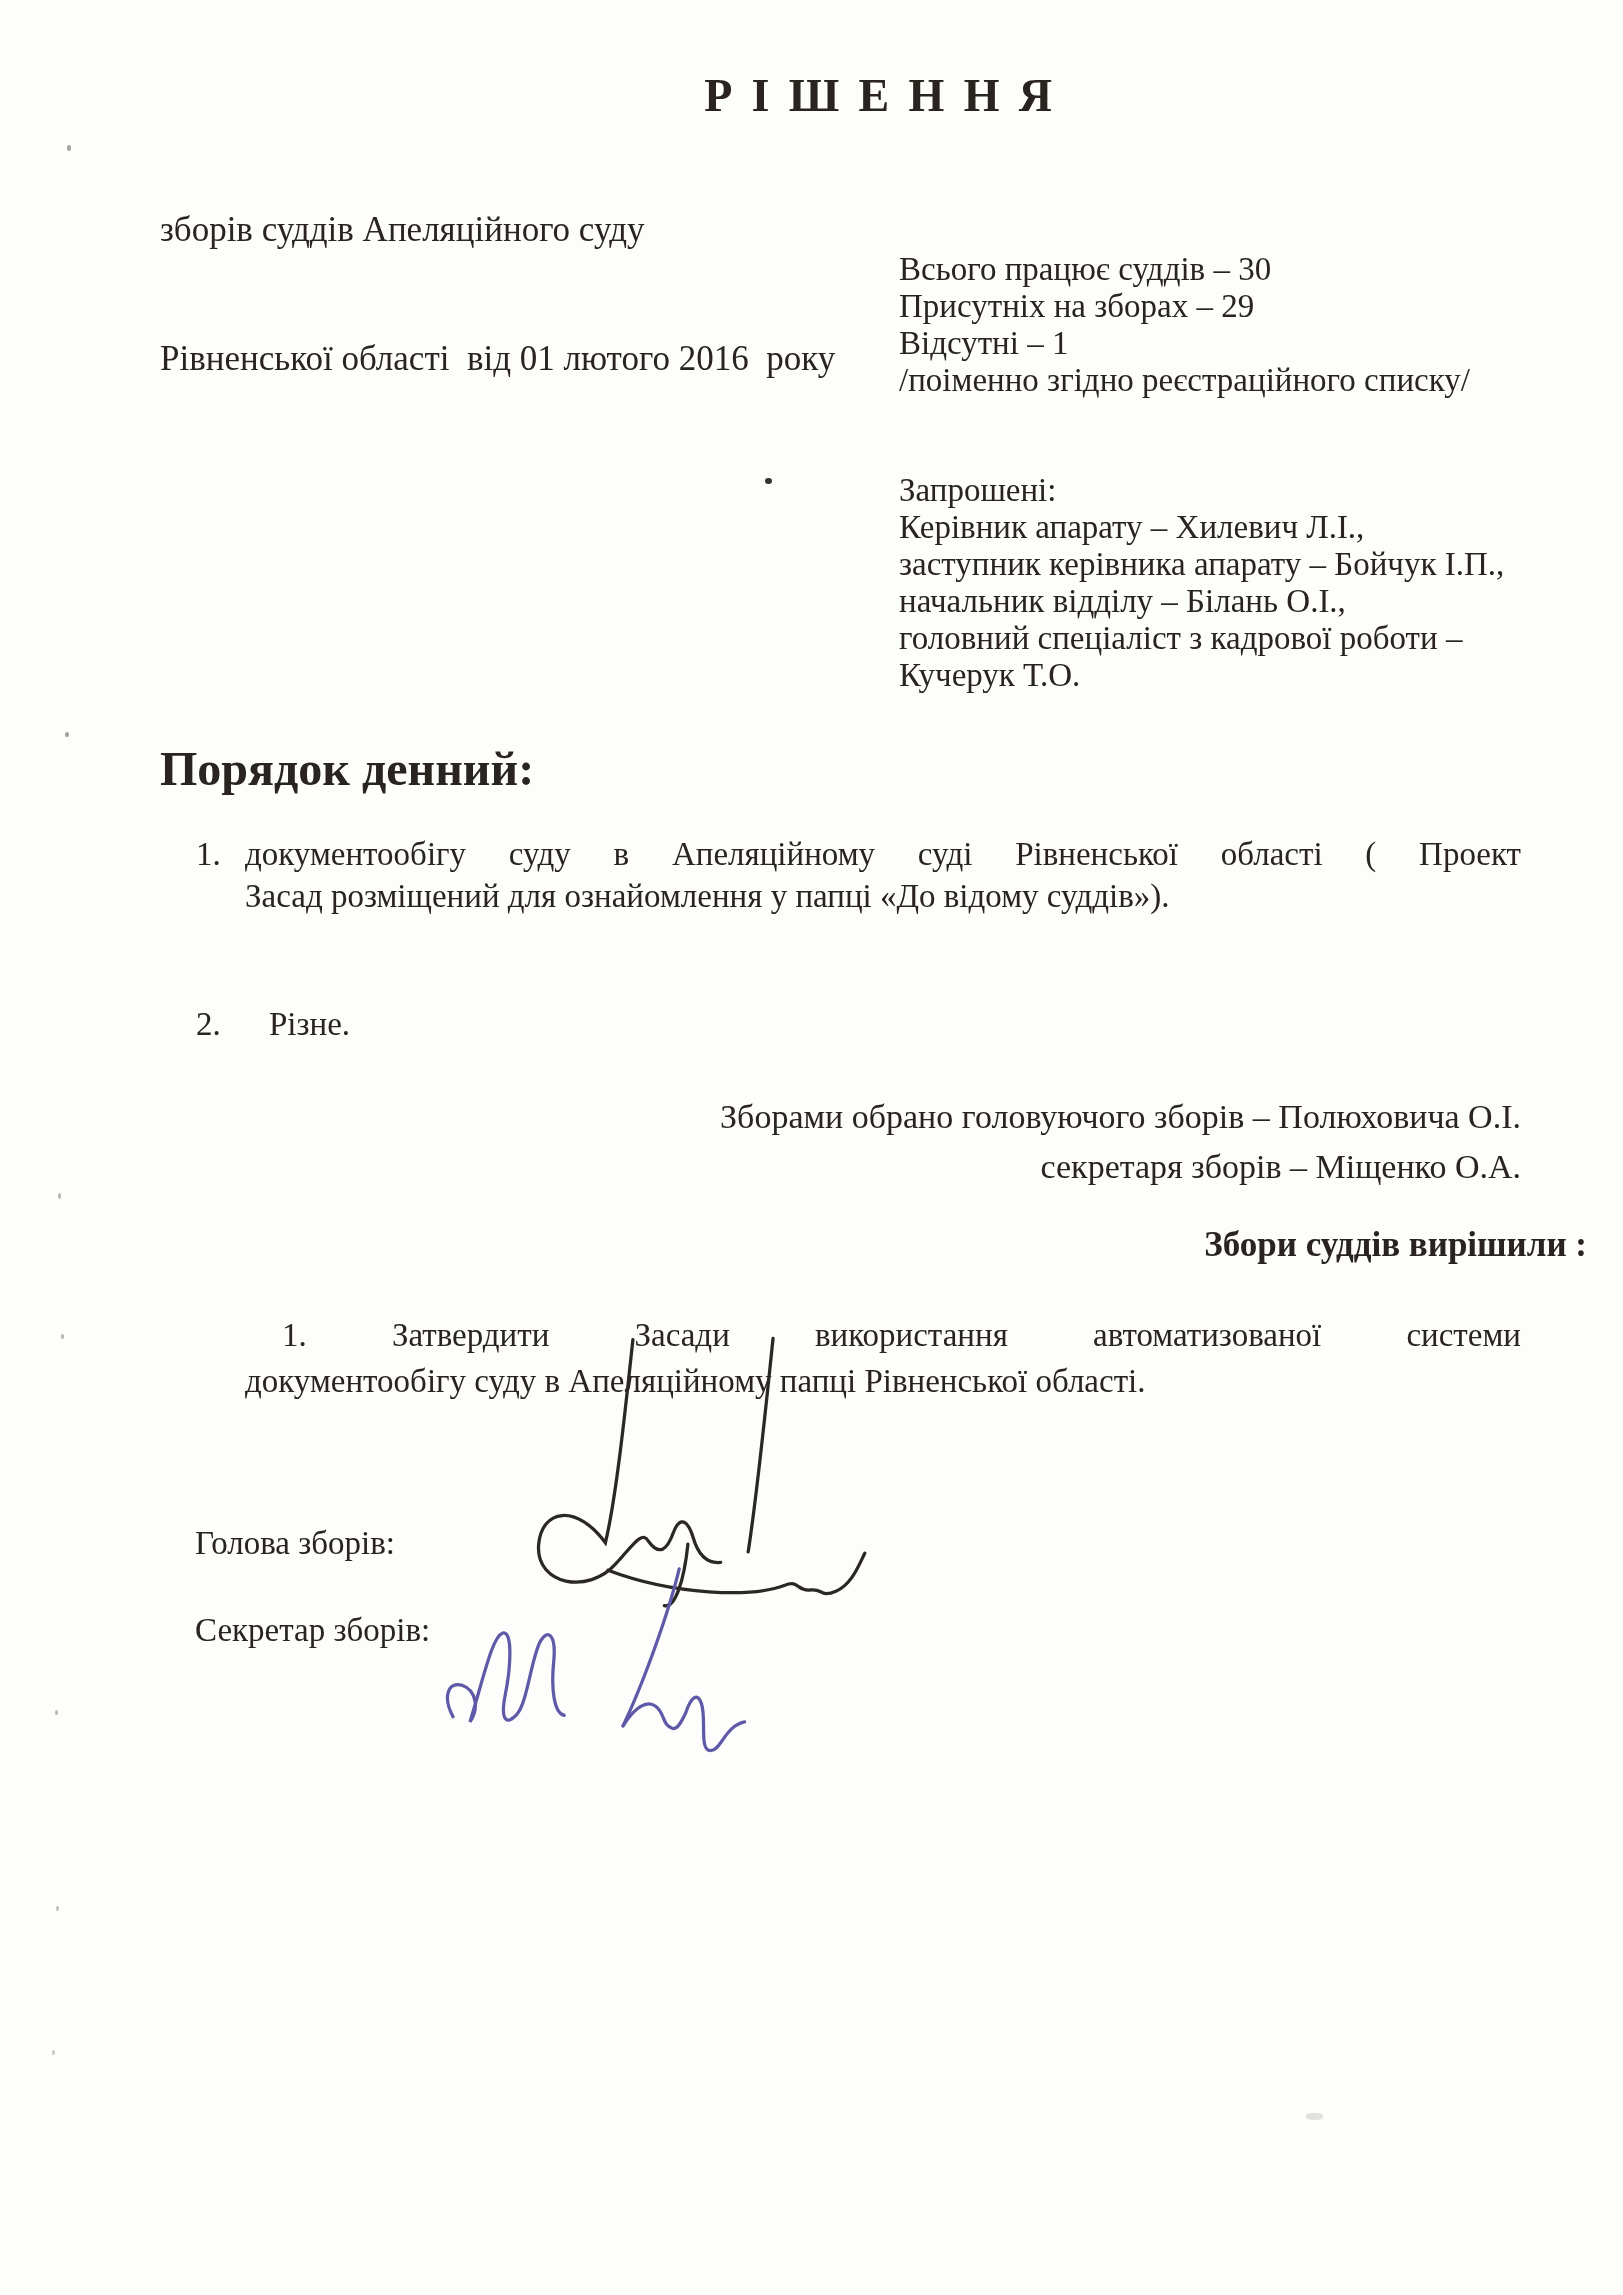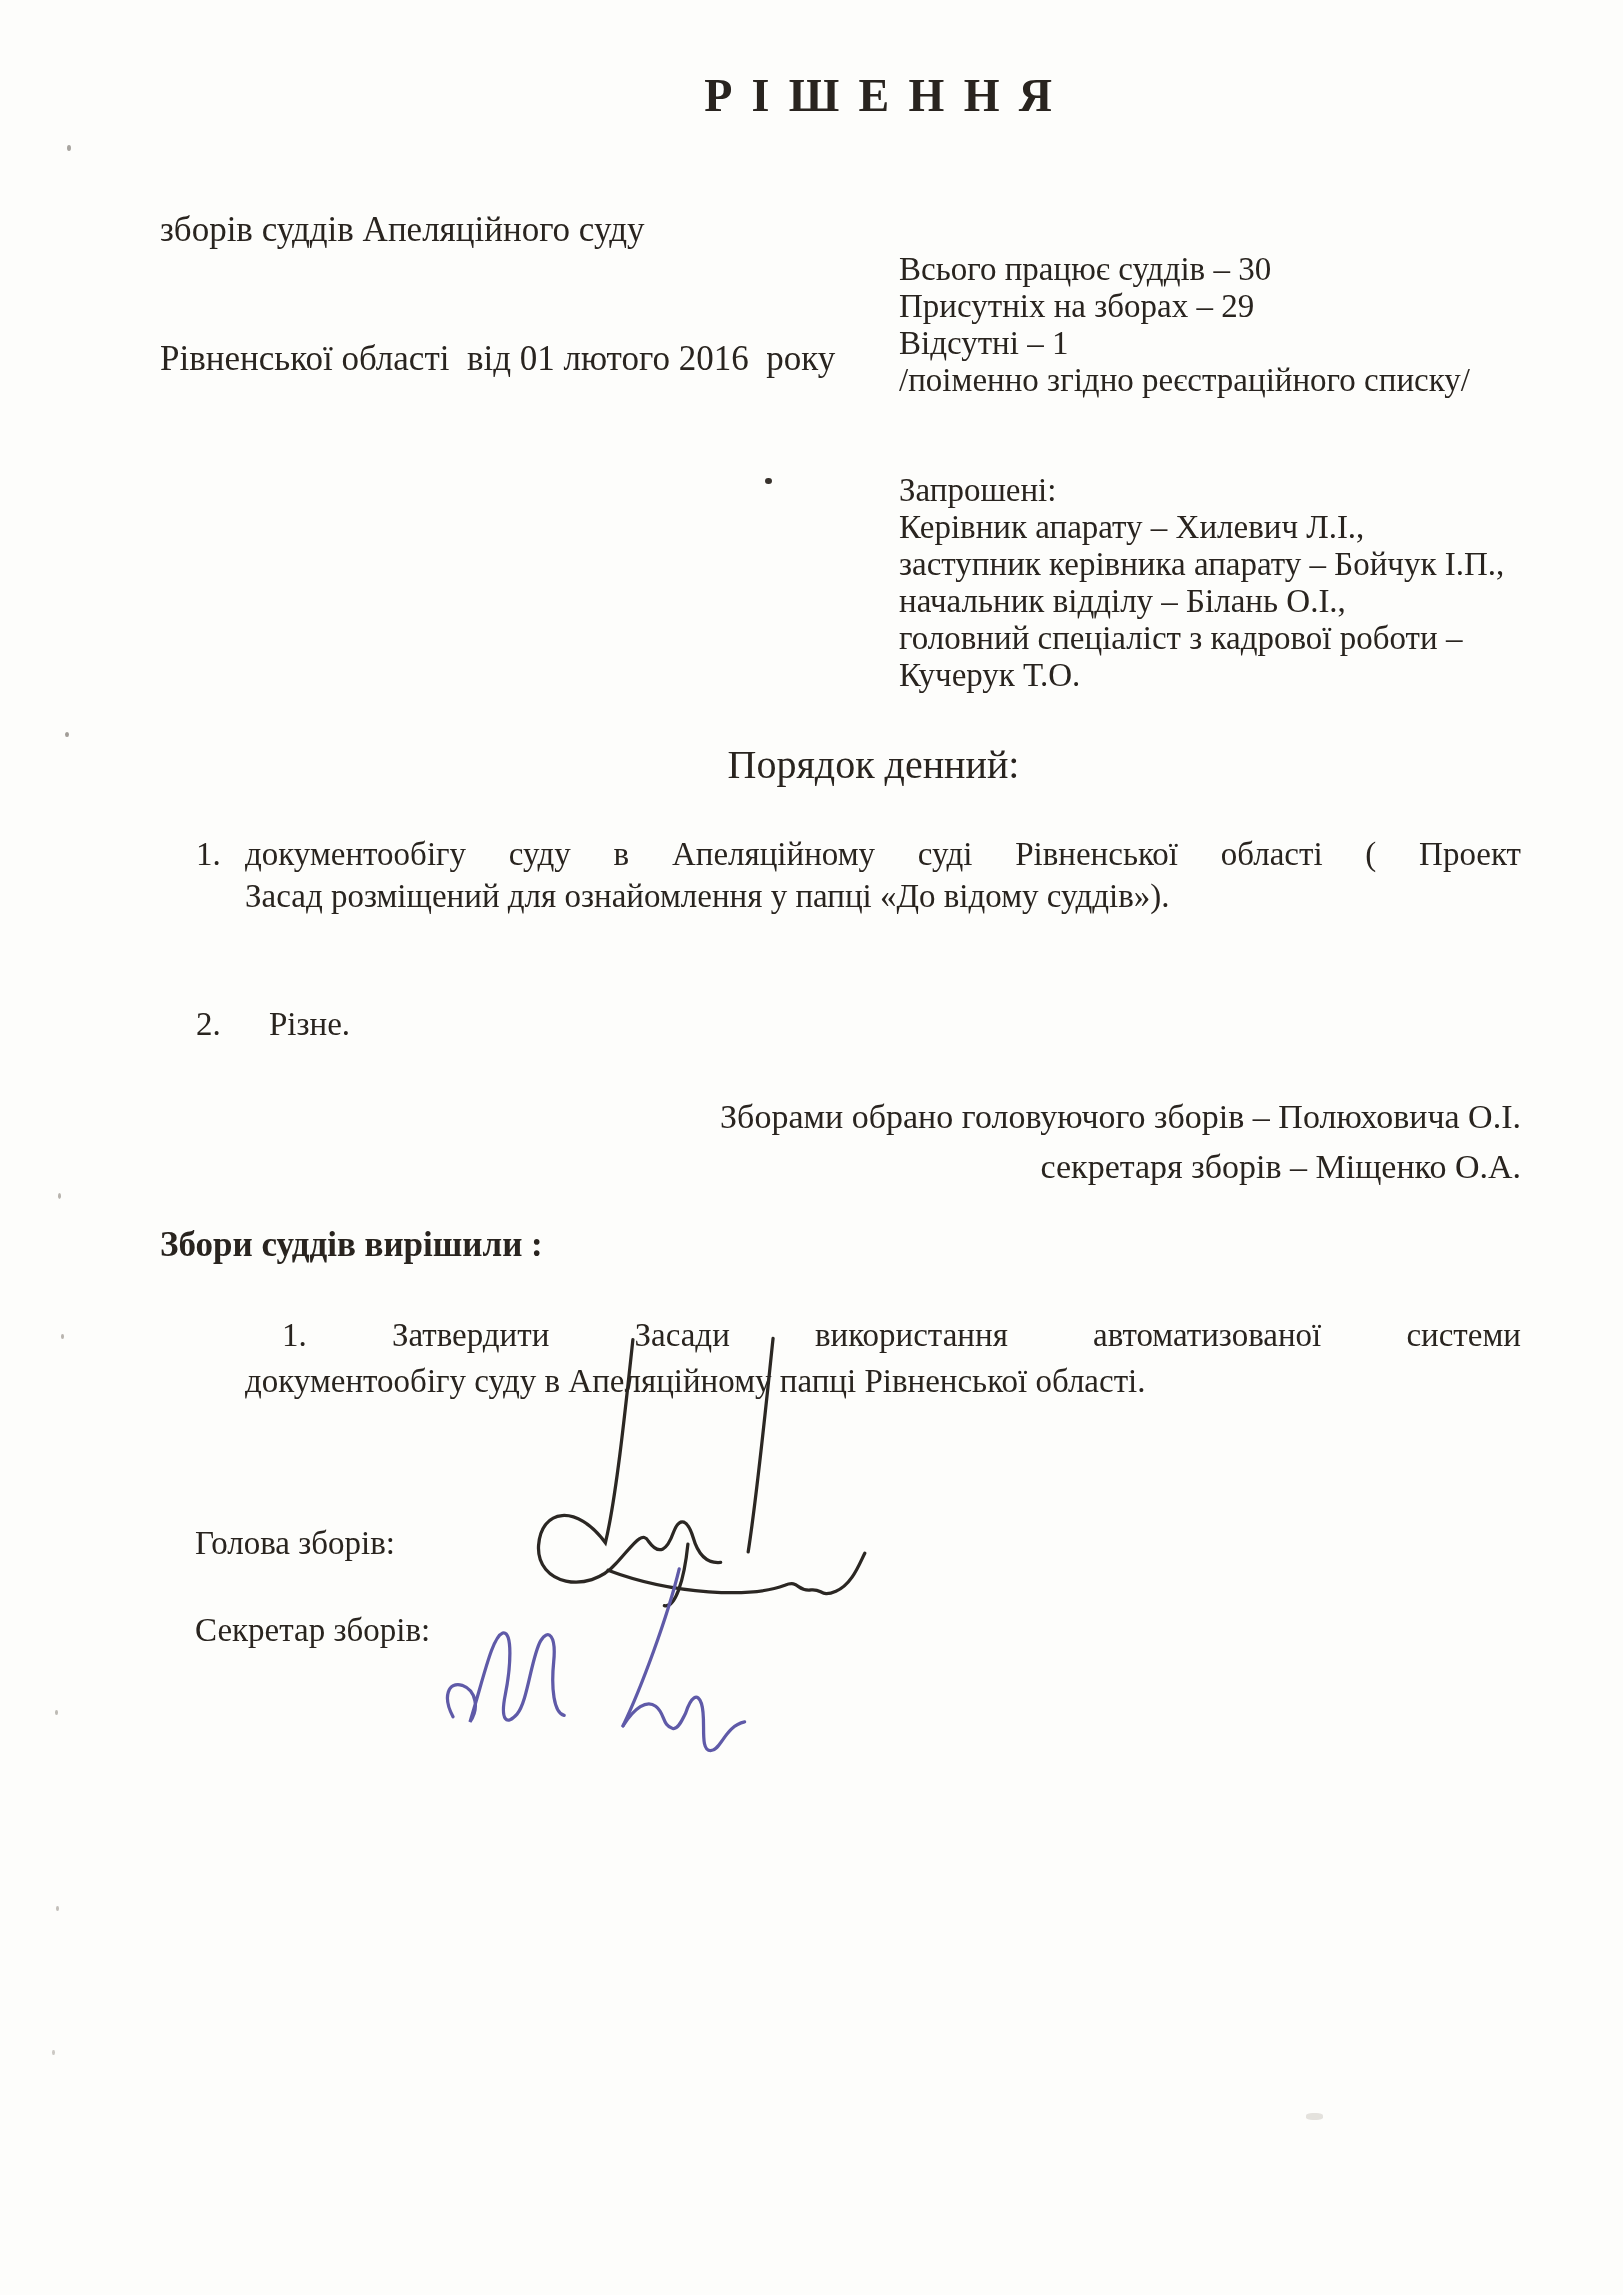--- a/index.html
+++ b/index.html
@@ -15,30 +15,30 @@
   .doc-title{
     left:160px;top:69px;width:1440px;
     text-align:center;font-weight:700;font-size:46px;letter-spacing:3.9px;
   }
   .doc-subtitle{
     left:160px;top:122px;width:1440px;
     text-align:left;font-size:35px;line-height:43px;white-space:pre;
   }
   .stats{left:899px;top:251px;font-size:33px;line-height:37px;}
   .invited{left:899px;top:432px;font-size:33px;line-height:37px;margin-top:40px;}
-  .agenda-heading{left:160px;top:741px;width:1427px;text-align:center;font-size:40px;font-weight:400;}
+  .agenda-heading{left:160px;top:741px;width:1427px;text-align:left;font-size:48px;font-weight:700;}
   .agenda-num-1{left:196px;top:833px;font-size:33px;line-height:42px;}
   .agenda-body-1{left:245px;top:833px;width:1276px;font-size:33px;line-height:42px;}
   .jline{text-align:justify;text-align-last:justify;}
   .indent-80{text-indent:52px;}
   .indent-56{text-indent:37px;}
   .agenda-num-2{left:196px;top:1003px;font-size:33px;line-height:42px;}
   .agenda-text-2{left:269px;top:1003px;font-size:33px;line-height:42px;}
   .elected{left:245px;top:1092px;width:1276px;text-align:right;font-size:34px;line-height:50px;}
-  .res-heading{left:160px;top:1225px;width:1427px;text-align:left;font-size:35px;font-weight:700;}
+  .res-heading{left:160px;top:1225px;width:1427px;text-align:right;font-size:35px;font-weight:700;}
   .res-body{left:245px;top:1312px;width:1276px;font-size:33px;line-height:46px;}
   .sig-label-1{left:195px;top:1525px;font-size:33px;}
   .sig-label-2{left:195px;top:1612px;font-size:33px;}
   .sig-black{left:477px;top:1334px;width:393px;height:276px;}
   .sig-blue{left:419px;top:1557px;width:340px;height:203px;}
   .speck{position:absolute;border-radius:50%;}
   svg{display:block;}
 </style>
 </head>
 <body>

